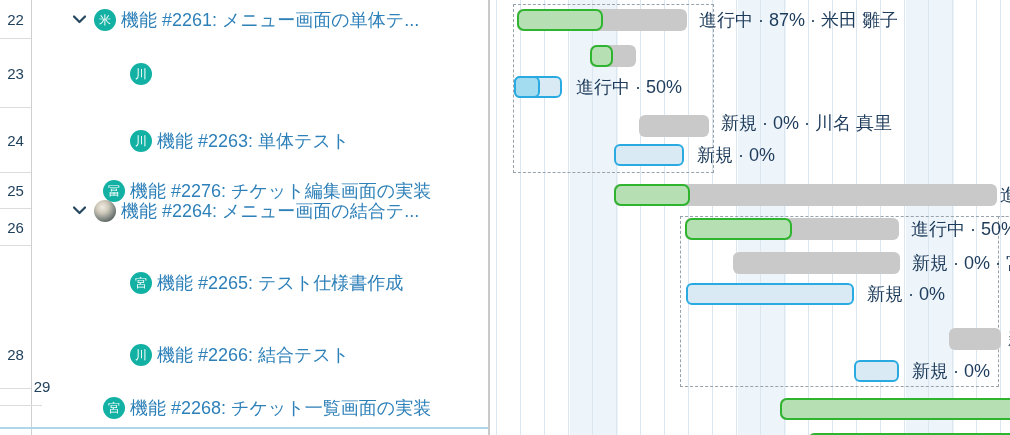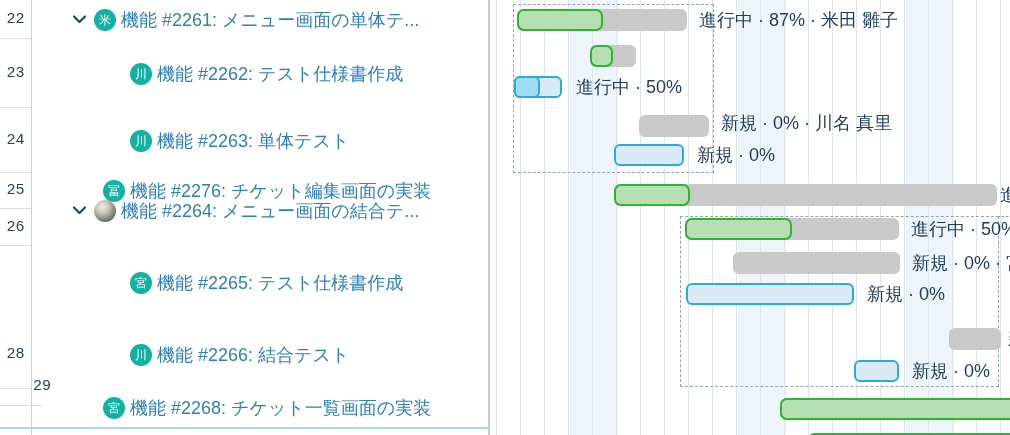--- a/index.html
+++ b/index.html
@@ -13,21 +13,21 @@
     overflow:hidden;
     background:#ffffff;
   }
   
   #left-panel{
     position:absolute;left:0;top:0;width:488px;height:435px;
     background:#fff;
   }
   .numcol{
     position:absolute;left:0;top:0;width:31px;height:435px;
-    border-right:1px solid #cfcfcf;background:#fff;font-family:Liberation Mono, monospace;
+    border-right:1px solid #cfcfcf;background:#fff;
   }
   .num-cell{
     position:absolute;left:0;width:31px;
     display:flex;align-items:center;justify-content:center;
     color:#21425d;font-size:15px;
     border-bottom:1px solid #dcdcdc;
     box-sizing:border-box;
   }
   .taskcol{
     position:absolute;left:32px;top:0;width:456px;height:435px;
@@ -130,21 +130,20 @@
           <span class="chev">
             <svg width="13" height="9" viewBox="0 0 13 9">
               <polyline points="1,1.5 6.5,7 12,1.5" fill="none" stroke="#24475f" stroke-width="2.2" stroke-linecap="round" stroke-linejoin="round"></polyline>
             </svg>
           </span>
           <span class="avatar">米</span>
           <span class="task-title">機能 #2261: メニュー画面の単体テ...</span>
         </div>
         <div class="task-row indent-child" style="top: 39px; height: 69px;">
           <span class="avatar">川</span>
-          <span class="task-title">機能 #2262: テスト仕様書作成</span>
         </div>
         <div class="task-row indent-child" style="top: 108px; height: 65px;">
           <span class="avatar">川</span>
           <span class="task-title">機能 #2263: 単体テスト</span>
         </div>
         <div class="task-row indent-leaf" style="top: 173px; height: 36px;">
           <span class="avatar">冨</span>
           <span class="task-title">機能 #2276: チケット編集画面の実装</span>
         </div>
         <div class="task-row indent-parent" style="top: 192px; height: 37px;">

